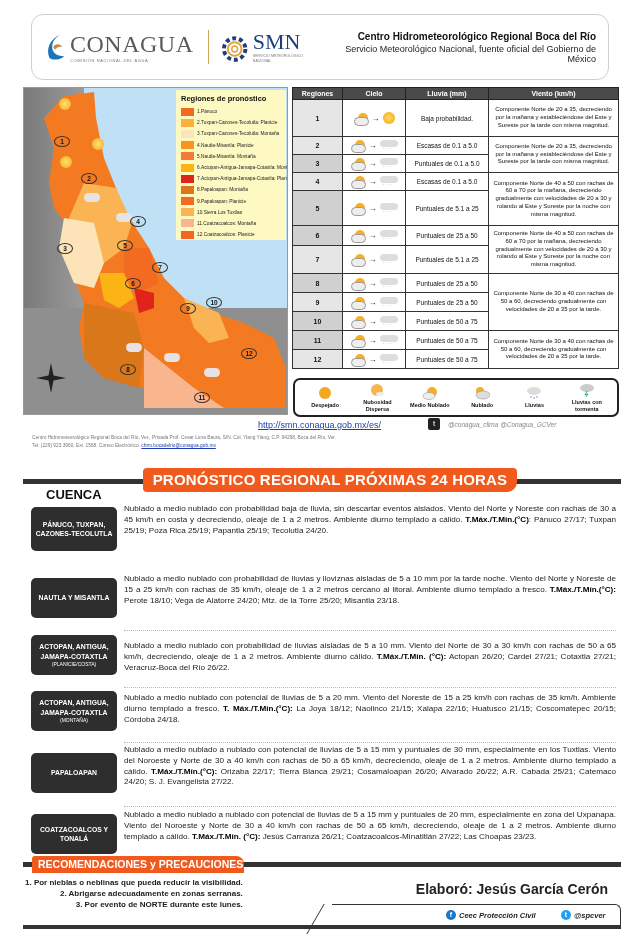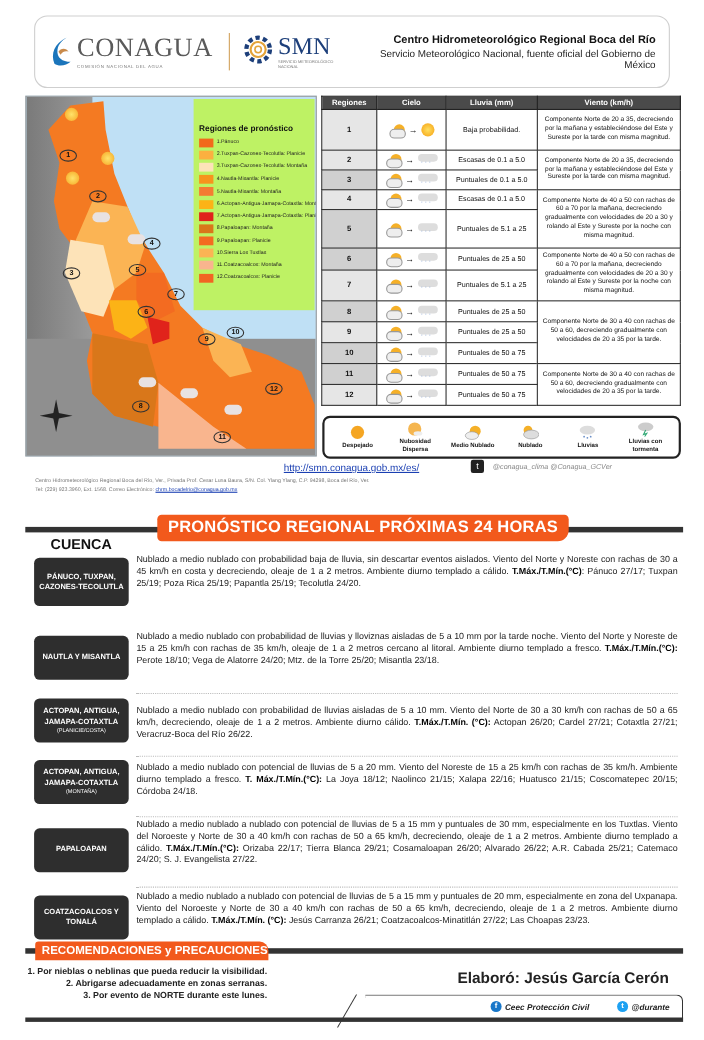--- a/index.html
+++ b/index.html
@@ -10,37 +10,37 @@
   .header {
     position: absolute; left: 31px; top: 14px; width: 578px; height: 66px;
     border: 1px solid #cfcfcf; border-radius: 12px; background: #fff;
     display: flex; align-items: center; padding: 0 12px;
   }
   .logo-conagua { display: flex; align-items: center; gap: 4px; }
   .logo-conagua .swirl { width: 22px; height: 30px; position: relative; }
   .logo-conagua .title { font-family: "Liberation Serif", serif; font-size: 24px; color: #5a5a5a; letter-spacing: 0.5px; line-height: 1; }
   .logo-conagua .sub { font-size: 4px; color: #777; letter-spacing: 0.6px; margin-top: 2px; }
   .vsep { width: 2px; height: 34px; background: #d2a25c; margin: 0 12px 0 14px; }
-  .logo-smn { display: flex; align-items: flex-start; gap: 4px; }
+  .logo-smn { display: flex; align-items: flex-end; gap: 4px; }
   .logo-smn .title { font-family: "Liberation Serif", serif; font-size: 22px; color: #1d3f7a; line-height: 1; }
   .logo-smn .sub { font-size: 3.6px; color: #777; line-height: 1.2; margin-top: 1px; }
   .header-text { margin-left: auto; text-align: right; }
   .header-text .h1 { font-size: 10px; font-weight: bold; color: #111; }
   .header-text .h2 { font-size: 9px; color: #222; margin-top: 2px; }
 
   
   .map {
     position: absolute; left: 23px; top: 87px; width: 265px; height: 328px;
     background: #bfe0f5; overflow: hidden; border: 1px solid #999;
   }
   .map .land-left { position: absolute; left: 0; top: 0; width: 60px; height: 100%; background: linear-gradient(90deg,#7a7a7a,#9a9a9a); }
   .map .land-bottom { position: absolute; left: 0; top: 220px; width: 100%; height: 120px; background: #8f8f8f; }
   .map .legend {
-    position: absolute; left: 152px; top: 2px; width: 110px; height: 192px;
-    background: #bef264; padding: 22px 5px;
+    position: absolute; left: 152px; top: 2px; width: 110px; height: 150px;
+    background: #fef9c3; padding: 4px 5px;
   }
   .legend .ltitle { font-size: 7.5px; font-weight: bold; color: #111; margin-bottom: 3px; }
   .legend .litem { display: flex; align-items: center; height: 11.2px; }
   .legend .swatch { width: 13px; height: 8px; margin-right: 3px; flex-shrink: 0; }
   .legend .ltext { font-size: 4.8px; color: #222; white-space: nowrap; }
   .region-num {
     position: absolute; width: 16px; height: 11px; border: 1px solid #333; border-radius: 50%;
     font-size: 6.5px; font-weight: bold; text-align: center; line-height: 9px; color: #111;
   }
   .map-sun { position: absolute; width: 12px; height: 12px; border-radius: 50%; background: radial-gradient(circle,#ffe26a,#f5a623); }
@@ -518,15 +518,15 @@
 <div class="elaboro">Elaboró: Jesús García Cerón</div>
 
 <div class="social-slant"></div>
 <div class="social-bar"></div>
 <div class="social" style="left:446px">
   <span class="soc-ic">f</span>
   <span>Ceec Protección Civil</span>
 </div>
 <div class="social" style="left:561px">
   <span class="soc-ic" style="background:#1da1f2">t</span>
-  <span>@durante</span>
+  <span>@spcver</span>
 </div>
 <div class="bottom-line"></div>
 
 </body></html>

